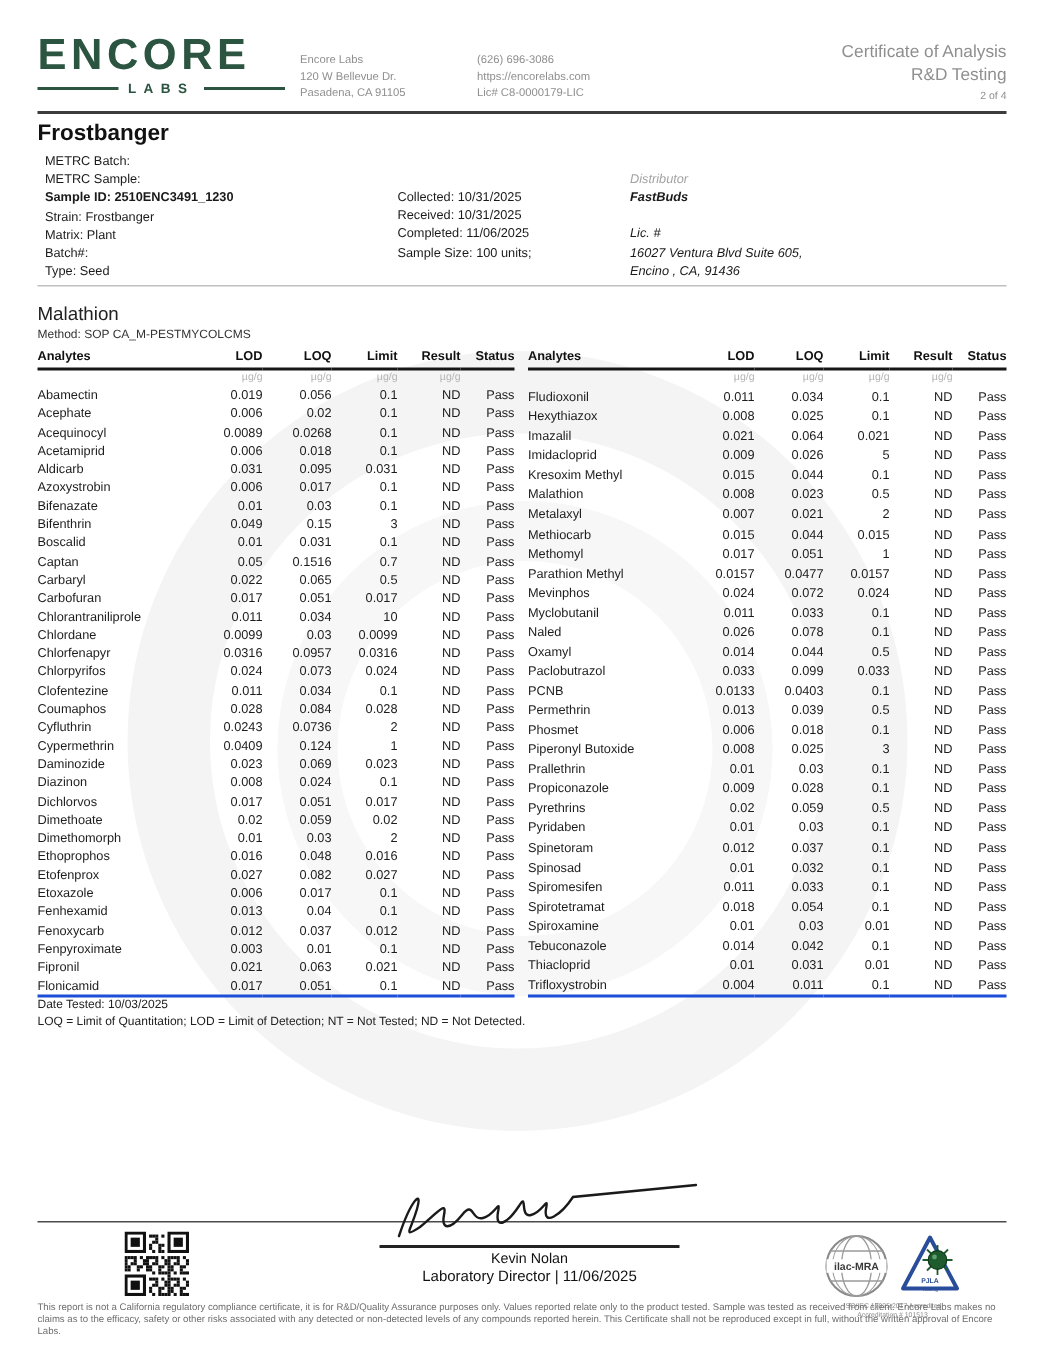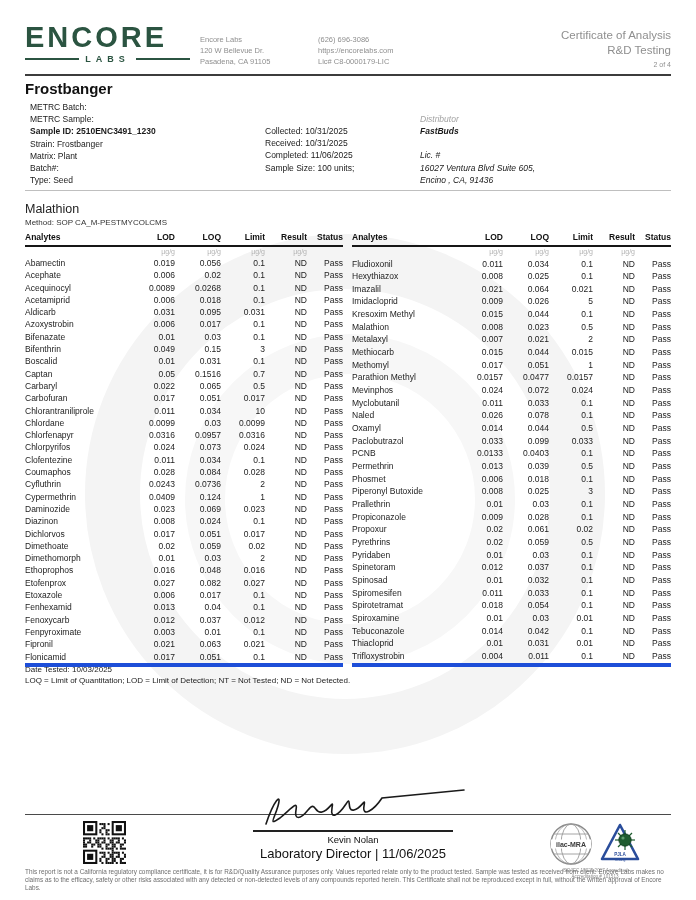--- a/index.html
+++ b/index.html
@@ -35,40 +35,40 @@
   .info-mid { width:155px; padding-top:24px; }
   .info-right { flex:1; padding-top:12px;font-style:italic; }
   .b { font-weight:bold; }
   .gray-label { color:#a3a3a3; }
   .addr-gap { margin-top:12px; }
 
   
   .pest-title { position:absolute; left:25px; top:198px; font-size:12.5px; color:#222; }
   .pest-method { position:absolute; left:25px; top:214px; font-size:8px; color:#333; }
   .tables { position:absolute; left:25px; top:226px; width:646px; display:flex; justify-content:space-between; }
-  table.pest { border-collapse:collapse; table-layout:fixed; width:318px; border-bottom:4px solid #1d4ed8; }
+  table.pest { border-collapse:collapse; table-layout:fixed; width:318px; border-bottom:2px solid #1d4ed8; }
   table.pest th { font-size:8.5px; font-weight:bold; text-align:right; border-bottom:2px solid #161616; padding:2px 0 3px 0; color:#111; }
   table.pest th.c-name { text-align:left; }
   table.pest td { font-size:8.5px; text-align:right; line-height:12.3px; height:12.3px; white-space:nowrap; overflow:hidden; color:#1c1c1c; }
   table.pest td.c-name { text-align:left; }
   table.pest tr.units td { font-size:7px; color:#b3b3b3; height:10px; line-height:10px; }
 
   
   .date-tested { position:absolute; left:25px; top:661px; font-size:8px; color:#222; }
   .legend { position:absolute; left:25px; top:672px; font-size:8px; color:#222; }
 
   .rule-bottom { position:absolute; left:25px; right:25px; top:810px; height:1px; background:#4a4a4a; }
 
   
   .qr { position:absolute; left:83px; top:817px; width:43px; height:43px; }
   .sig-wrap { position:absolute; left:228px; top:780px; width:250px; text-align:center; }
   .sig-svg { width:250px; height:46px; display:block; }
   .sig-line { width:200px; height:1.5px; background:#222; margin:0 auto; }
   .sig-name { font-size:9.5px; color:#111; margin-top:2px; }
-  .sig-title { font-size:13px; color:#111; margin-top:1px; }
+  .sig-title { font-size:10px; color:#111; margin-top:1px; }
   .badges { position:absolute; left:540px; top:818px; width:110px; text-align:center; }
   .badge-row { display:flex; justify-content:center; align-items:center; gap:6px; }
   .acc-text { font-size:4.6px; color:#8a8a8a; line-height:6px; margin-top:2px; }
 
   .disclaimer { position:absolute; left:25px; right:25px; top:864px; font-size:6.4px; line-height:8.2px; color:#6e6e6e; }
 </style>
 </head>
 <body>
 
 <div class="page">
@@ -618,28 +618,20 @@
               <td>0.03</td>
               <td>0.1</td>
               <td>ND</td>
               <td>Pass</td>
             </tr>
             <tr>
               <td class="c-name">Propiconazole</td>
               <td>0.009</td>
               <td>0.028</td>
               <td>0.1</td>
-              <td>ND</td>
-              <td>Pass</td>
-            </tr>
-            <tr>
-              <td class="c-name">Propoxur</td>
-              <td>0.02</td>
-              <td>0.061</td>
-              <td>0.02</td>
               <td>ND</td>
               <td>Pass</td>
             </tr>
             <tr>
               <td class="c-name">Pyrethrins</td>
               <td>0.02</td>
               <td>0.059</td>
               <td>0.5</td>
               <td>ND</td>
               <td>Pass</td>

